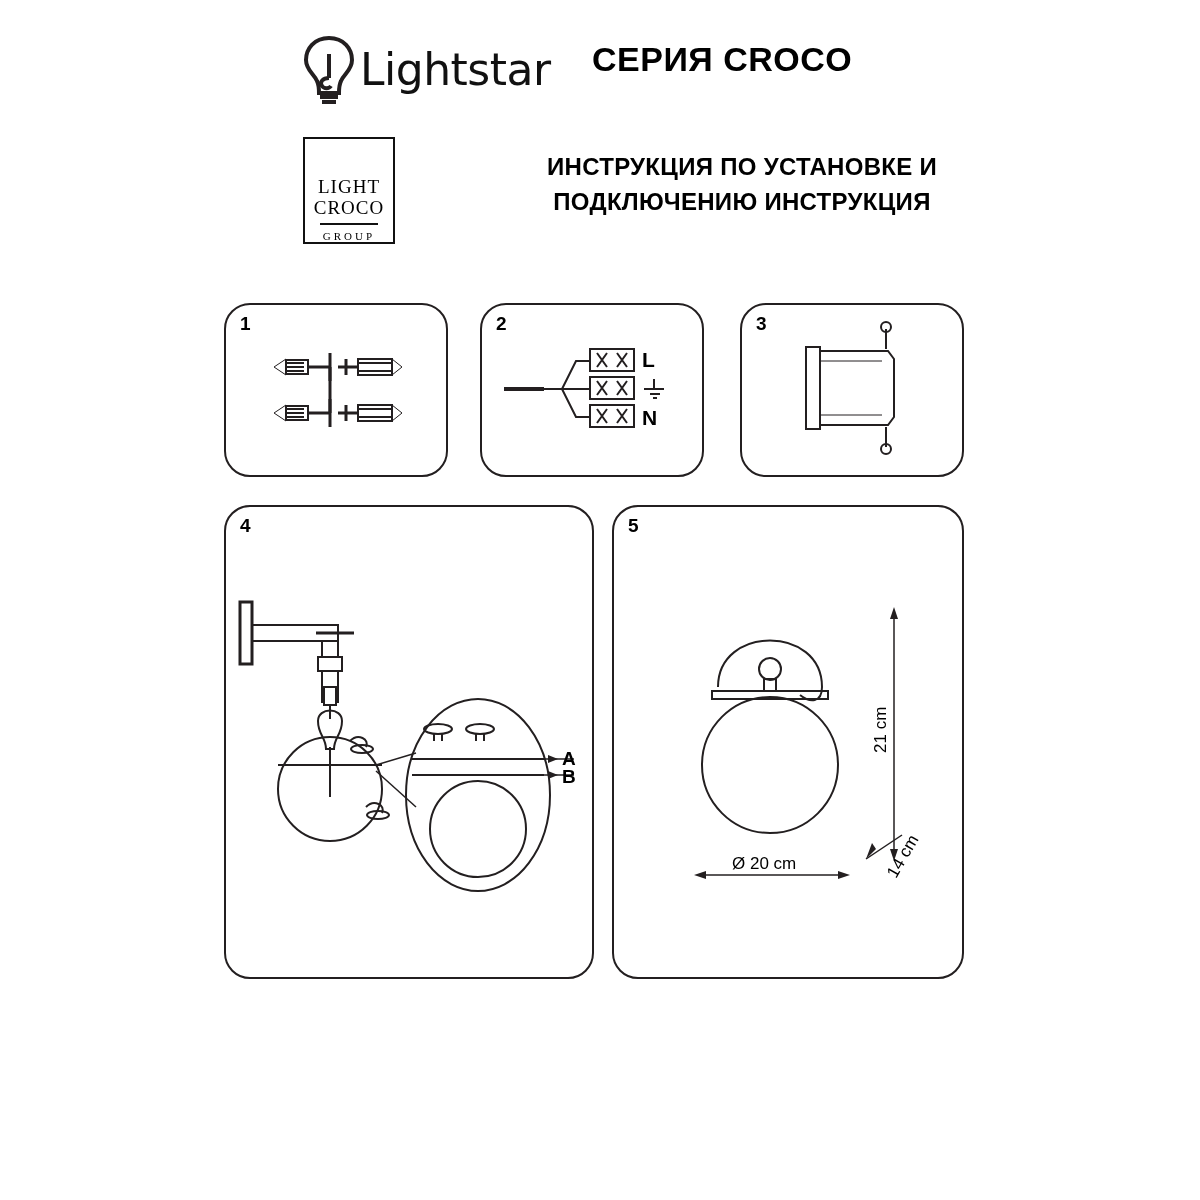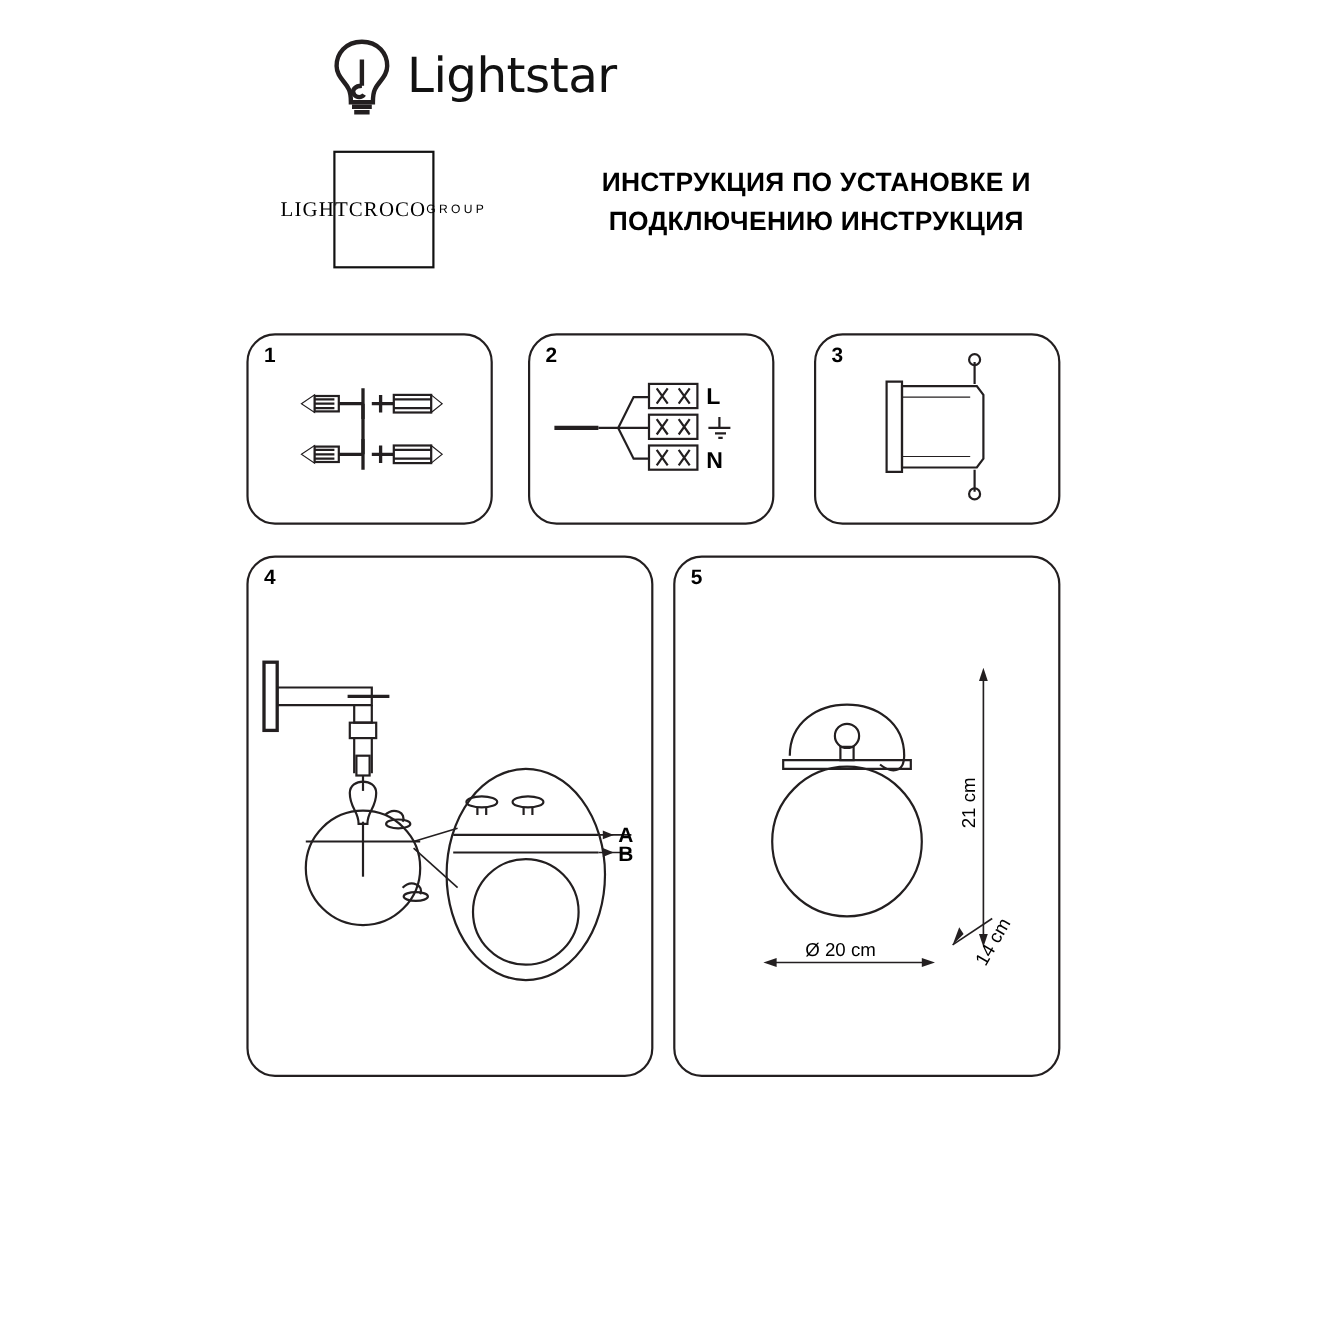--- a/index.html
+++ b/index.html
@@ -8,33 +8,33 @@
     background:#ffffff;
     font-family:"Liberation Sans", sans-serif;
     color:#000;
     position:relative;
     overflow:hidden;
   }
   .page{position:relative;width:1200px;height:1200px;}
 
   
   .header{position:absolute;left:0;top:18px;width:1200px;height:110px;}
-  .brand{position:absolute;left:298px;top:16px;display:flex;align-items:center;gap:10px;}
+  .brand{position:absolute;left:298px;top:16px;display:flex;align-items:center;}
   .brand-mark{width:62px;height:70px;position:relative;}
   .brand-word{font-size:44px;font-weight:400;letter-spacing:-0.5px;color:#111;font-family:"DejaVu Sans", sans-serif;}
   .series{position:absolute;left:592px;top:22px;width:420px;text-align:left;}
   .series-line1{font-size:34px;font-weight:bold;letter-spacing:0.5px;}
   .series-line2{font-size:34px;font-weight:bold;letter-spacing:0.5px;margin-top:9px;}
 
   
   .logo-box{position:absolute;left:303px;top:137px;width:88px;height:103px;border:2px solid #111;
-            display:flex;align-items:center;justify-content:center;line-height:1.12;}
+            display:flex;flex-direction:column;align-items:center;justify-content:flex-end;line-height:1.12;}
   .logo-box .l1{font-size:19px;letter-spacing:1px;font-family:"Liberation Serif", serif;}
   .logo-box .l2{font-size:19px;letter-spacing:1px;font-family:"Liberation Serif", serif;}
-  .logo-box .l3{font-size:11px;letter-spacing:3px;font-family:Liberation Sans, sans-serif;margin-top:2px;}
+  .logo-box .l3{font-size:11px;letter-spacing:3px;font-family:Liberation Serif, serif;margin-top:2px;}
   .logo-box .rule{width:58px;height:2px;background:#111;margin:4px 0 3px;}
 
   .instr{position:absolute;left:432px;top:150px;width:620px;}
   .instr div{font-size:24px;font-weight:bold;letter-spacing:0.3px;line-height:1.45;text-align:center;}
 
   
   .panel{position:absolute;border:2px solid #231f20;border-radius:26px;background:#fff;}
   .panel .num{position:absolute;left:14px;top:8px;font-size:19px;font-weight:bold;}
 
   #p1{left:224px;top:303px;width:220px;height:170px;}
@@ -63,20 +63,21 @@
           <path class="ln" d="M22 63 L40 63" stroke-width="4"></path>
           <path class="ln" d="M24 68 L38 68" stroke-width="4"></path>
           <path class="ln" d="M31 20 L31 44" stroke-width="4"></path>
           <path class="ln" d="M31 44 C25 44 21 48 24 52 C26 55 31 55 33 52" stroke-width="4"></path>
         </svg>
       </span>
       <span class="brand-word">Lightstar</span>
     </div>
 
     <div class="series">
+      <div class="series-line1">СЕРИЯ CROCO</div>
     </div>
   </div>
 
   <div class="logo-box">
     <div class="l1">LIGHT</div>
     <div class="l2">CROCO</div>
     <div class="rule"></div>
     <div class="l3">GROUP</div>
   </div>
 

